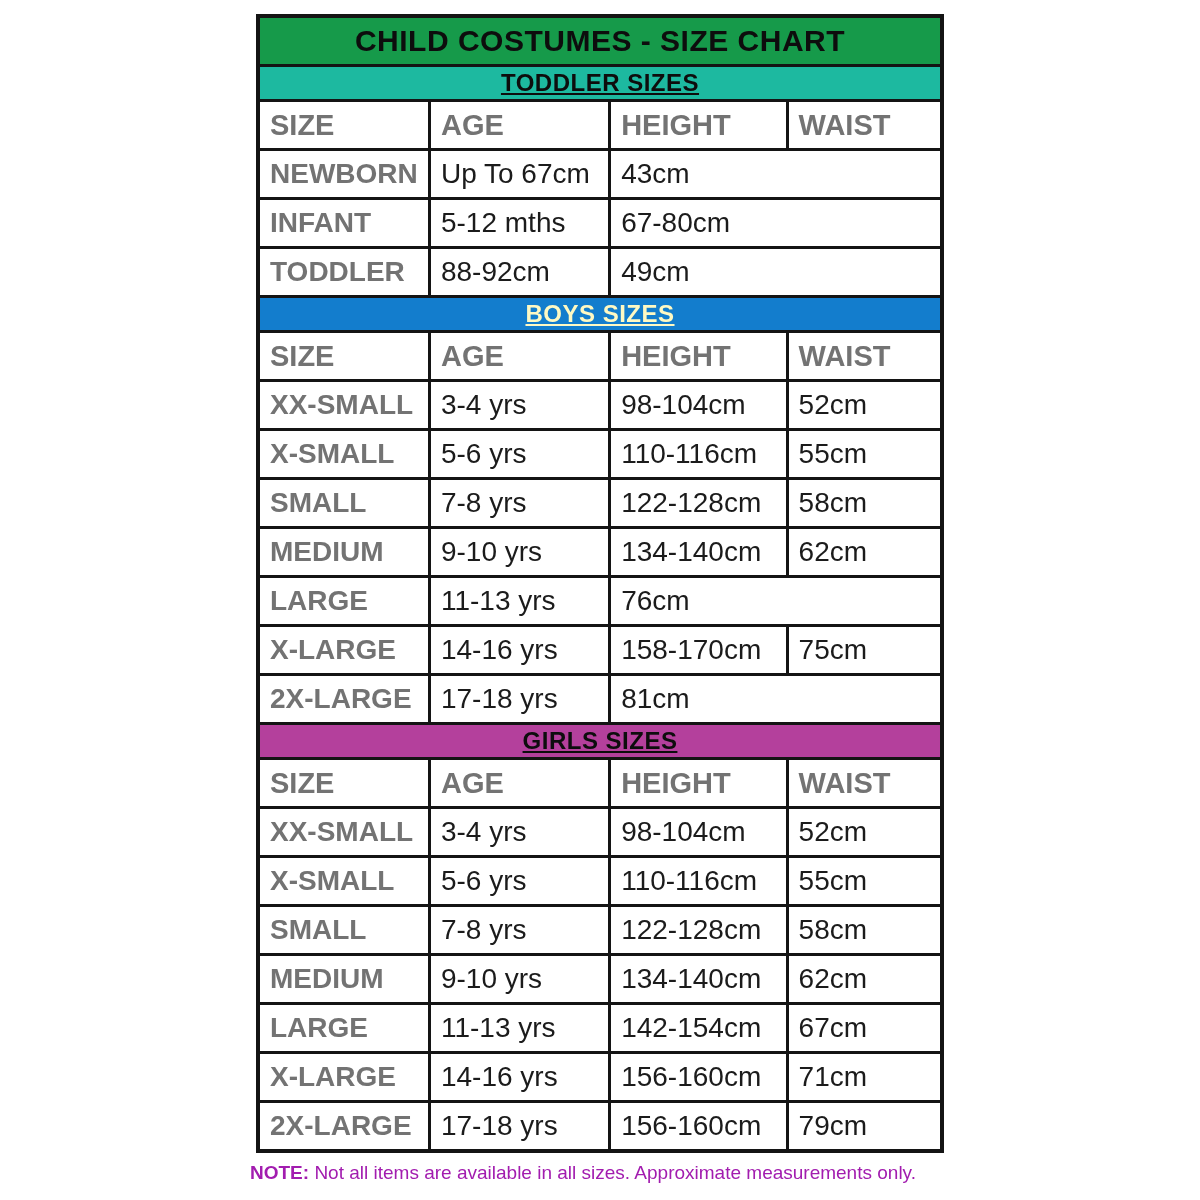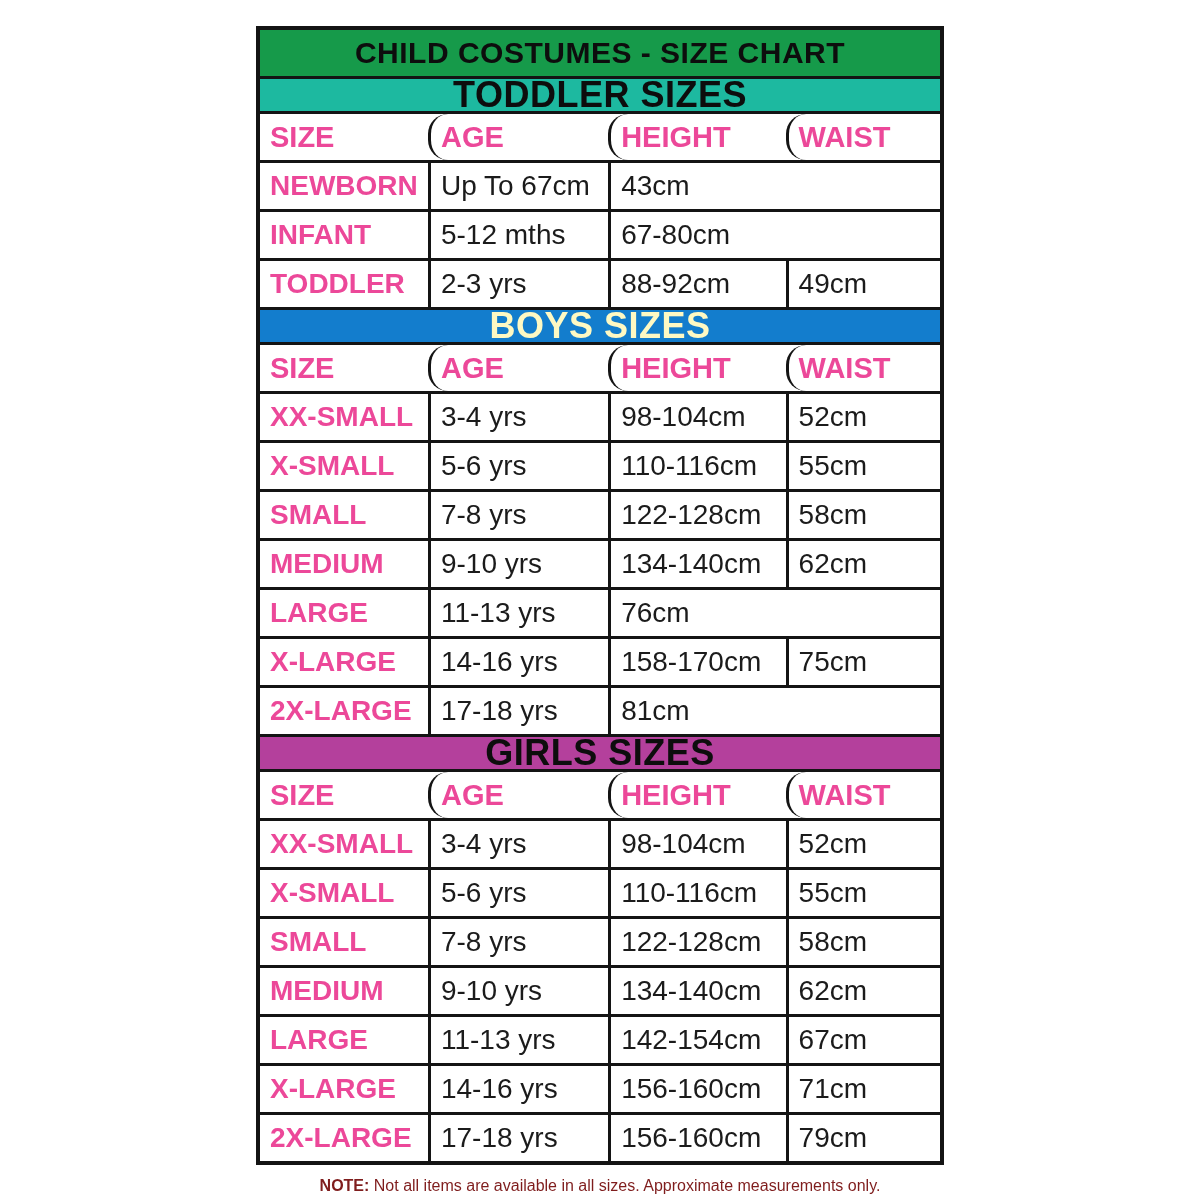--- a/index.html
+++ b/index.html
@@ -3,51 +3,51 @@
 <meta charset="utf-8">
 <style>
   html, body { margin: 0; padding: 0; background: #ffffff; }
   .canvas {
     width: 1200px; height: 1200px; background: #ffffff;
     font-family: "Liberation Sans", sans-serif;
     box-sizing: border-box; padding-top: 14px;
     color: #1b1b1b; overflow: hidden;
   }
   .chart {
-    width: 680px; margin: 12px auto;
+    width: 680px; margin: 0 auto;
     border: 4px solid #141414;
     box-sizing: content-box; background: #ffffff;
   }
   .chart > * + * { border-top: 3px solid #141414; }
 
   .band {
     text-align: center; font-weight: bold; color: #0d0d0d;
     letter-spacing: 0.5px;
   }
   .band.title  { background: #169a4a; font-size: 30px; line-height: 36px; padding: 5px 0; }
-  .band.sec    { font-size: 36px; line-height: 30px; padding: 1px 18px; }
+  .band.sec    { font-size: 24px; line-height: 30px; padding: 1px 18px; text-decoration: underline; }
   .band.toddler{ background: #1db9a0; }
   .band.boys   { background: #137dcd; color: #fef9c3; }
   .band.girls  { background: #b4409c; }
 
   .row { display: grid; grid-template-columns: 24.7% 26.5% 26.1% auto; }
   .cell {
     font-size: 28px; line-height: 34px;
     padding: 6px 4px 6px 10px;
     box-sizing: border-box;
     white-space: nowrap; overflow: hidden;
     font-weight: 400;
   }
   .cell + .cell { border-left: 3px solid #141414; }
-  .cell.head, .cell.size { font-weight: bold; color: #ec4899; border-radius: 20px; }
+  .cell.head, .cell.size { font-weight: bold; color: #737373; }
   .cell.head { font-size: 29px; }
 
   .note {
-    width: 700px; margin: 9px auto 0; text-align: center;
-    font-size: 16px; color: #7f1d1d;
+    width: 700px; margin: 9px auto 0; 
+    font-size: 19px; color: #a21caf;
   }
   .note .note-label { font-weight: bold; }
 </style>
 </head>
 <body>
 
 <div class="canvas">
   <div class="chart">
 
     <div class="band title">CHILD COSTUMES - SIZE CHART</div>
@@ -64,21 +64,20 @@
       <div class="cell">Up To 67cm</div>
       <div class="cell">43cm</div>
     </div>
     <div class="row">
       <div class="cell size">INFANT</div>
       <div class="cell">5-12 mths</div>
       <div class="cell">67-80cm</div>
     </div>
     <div class="row">
       <div class="cell size">TODDLER</div>
-      <div class="cell">2-3 yrs</div>
       <div class="cell">88-92cm</div>
       <div class="cell">49cm</div>
     </div>
 
     <div class="band sec boys">BOYS SIZES</div>
     <div class="row">
       <div class="cell head">SIZE</div>
       <div class="cell head">AGE</div>
       <div class="cell head">HEIGHT</div>
       <div class="cell head">WAIST</div>

